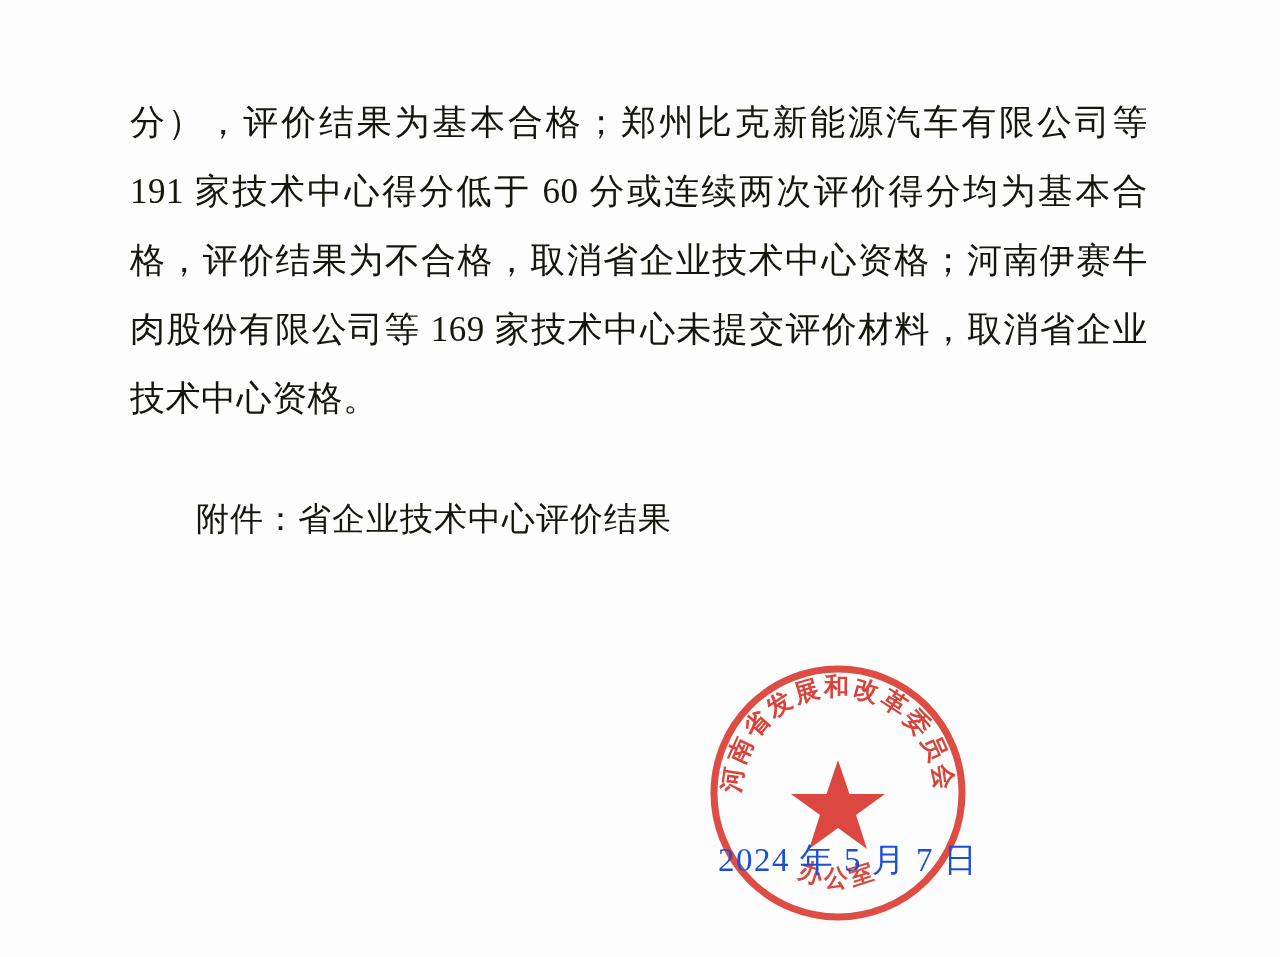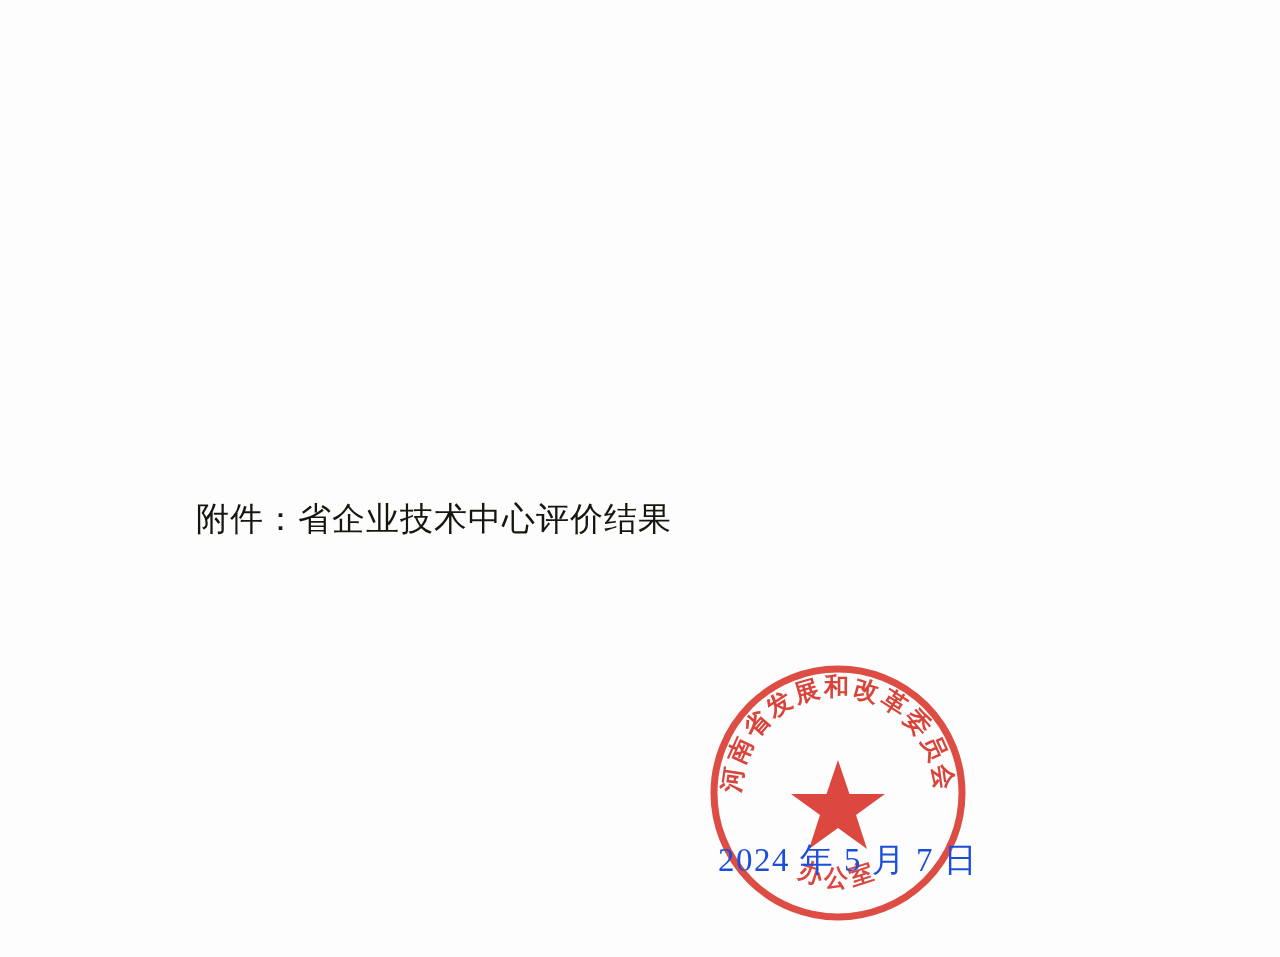--- a/index.html
+++ b/index.html
@@ -100,20 +100,21 @@
     font-weight: bold;
     letter-spacing: 4px;
     opacity: 0.9;
   }
 </style>
 </head>
 <body>
 
 <div class="page">
 
+  <div class="body-text">分），评价结果为基本合格；郑州比克新能源汽车有限公司等 191 家技术中心得分低于 60 分或连续两次评价得分均为基本合格，评价结果为不合格，取消省企业技术中心资格；河南伊赛牛肉股份有限公司等 169 家技术中心未提交评价材料，取消省企业技术中心资格。</div>
 
   <div class="attachment-line">附件：省企业技术中心评价结果</div>
 
   <div class="date-line">2024 年 5 月 7 日</div>
 
   <div class="seal">
     <svg viewBox="0 0 262 262" xmlns="http://www.w3.org/2000/svg">
       <defs>
         <path id="arcPath" d="M 33,131 A 98,98 0 0 1 229,131"></path>
         <path id="arcPathBottom" d="M 66,196 A 90,90 0 0 0 196,196"></path>

